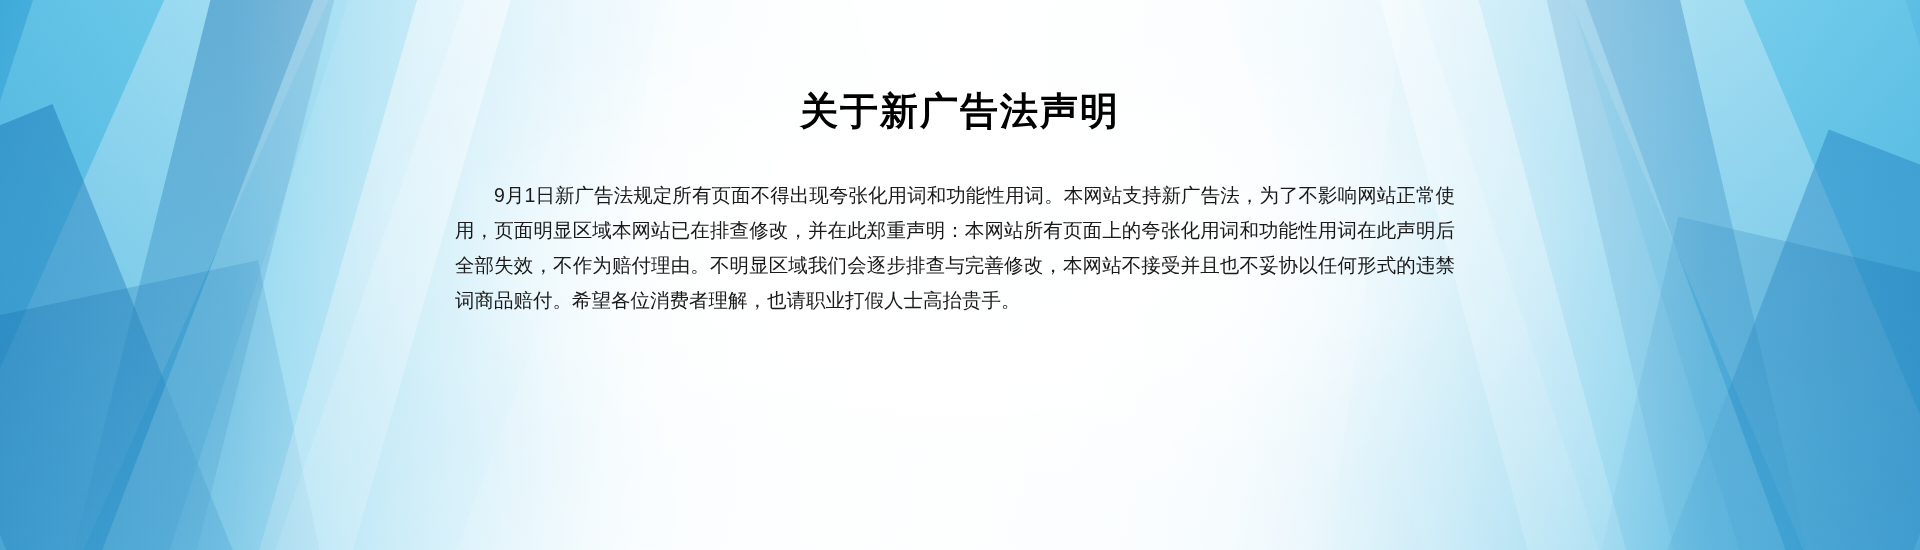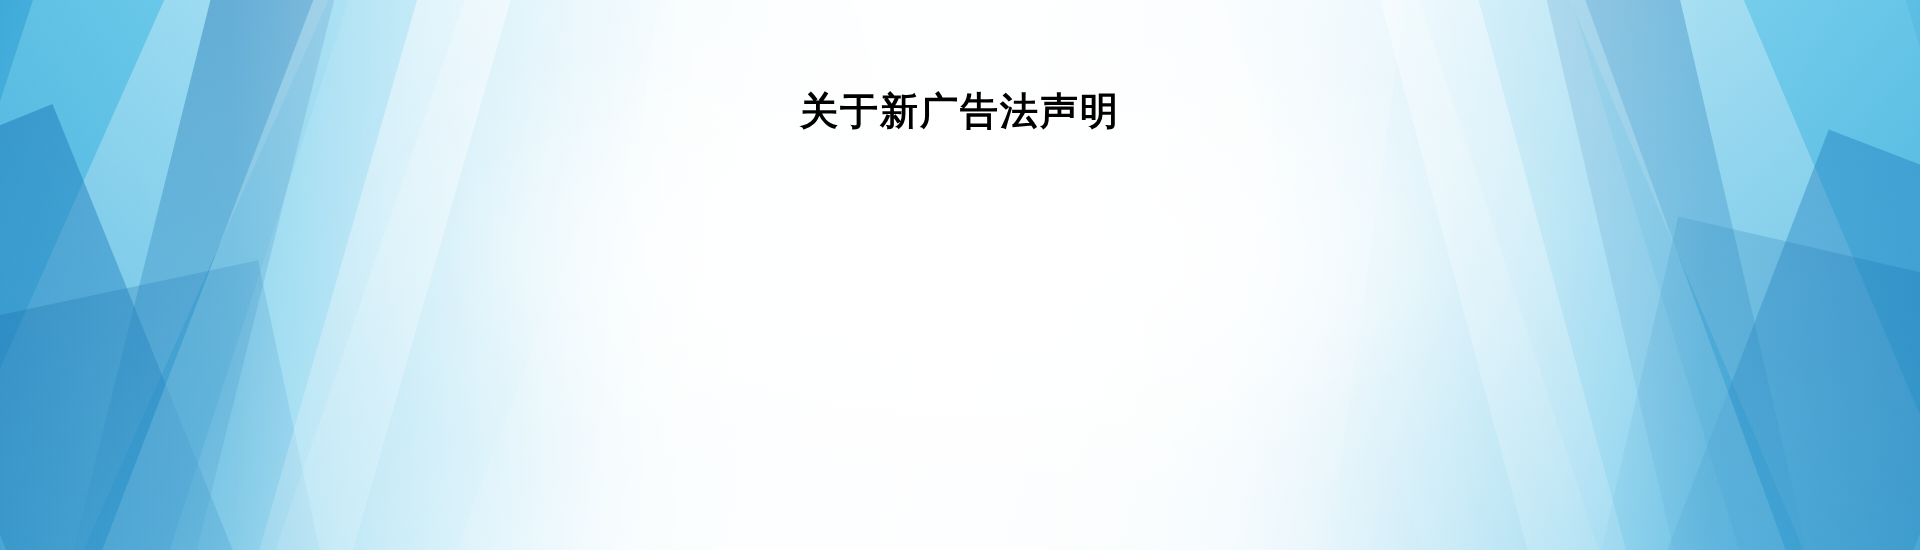--- a/index.html
+++ b/index.html
@@ -196,16 +196,17 @@
     <div class="sheet h3"></div>
   </div>
 
   <div class="bg-layer bg-veil"></div>
   <div class="bg-layer bg-glow"></div>
 
   <div id="content">
     <div class="title">关于新广告法声明</div>
 
     <div class="body-block">
+      <p class="para para-1">9月1日新广告法规定所有页面不得出现夸张化用词和功能性用词。本网站支持新广告法，为了不影响网站正常使用，页面明显区域本网站已在排查修改，并在此郑重声明：本网站所有页面上的夸张化用词和功能性用词在此声明后全部失效，不作为赔付理由。不明显区域我们会逐步排查与完善修改，本网站不接受并且也不妥协以任何形式的违禁词商品赔付。希望各位消费者理解，也请职业打假人士高抬贵手。</p>
     </div>
   </div>
 
 </div>
 
 </body></html>

